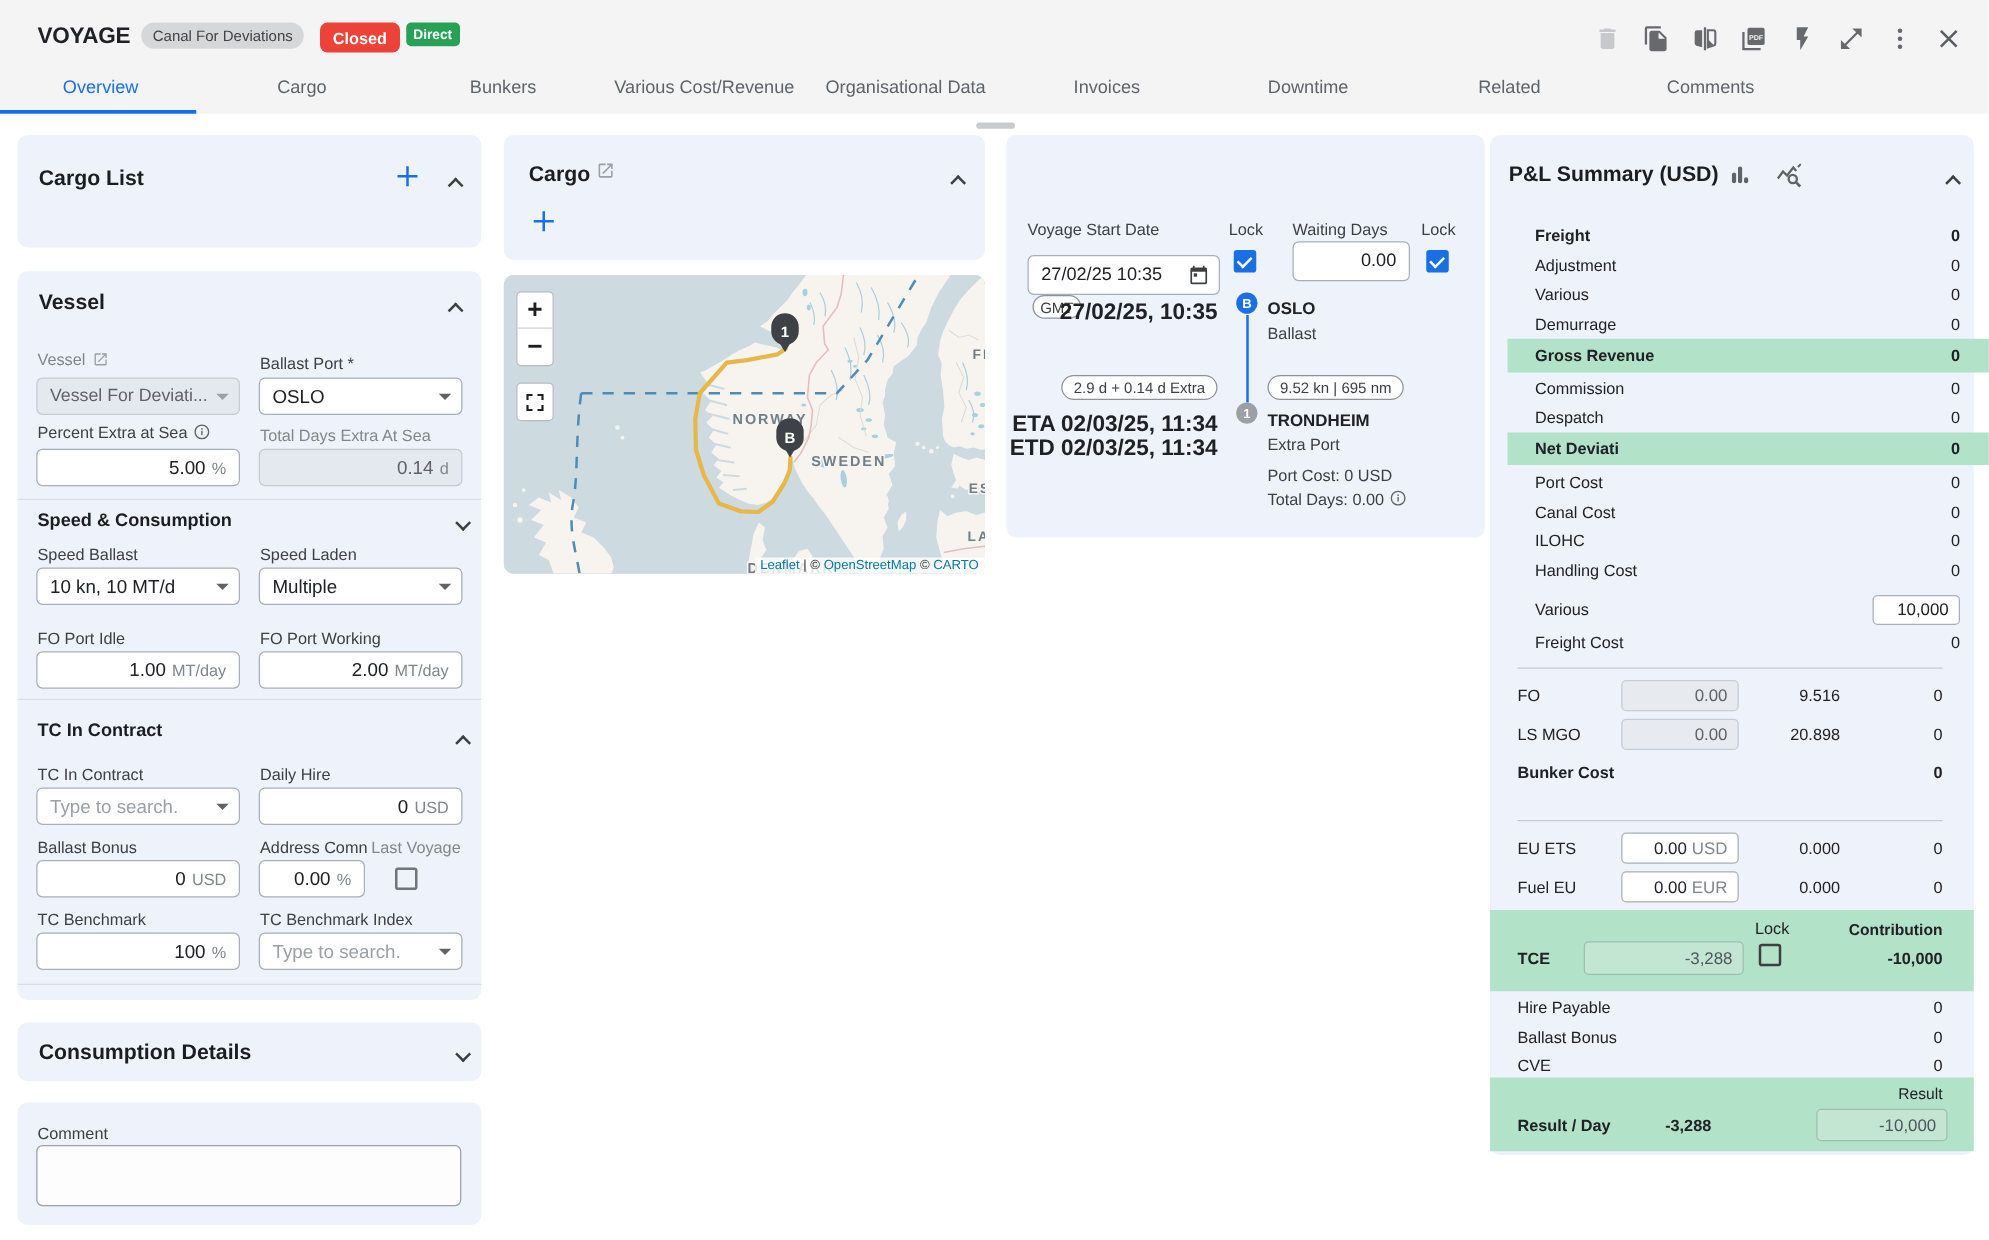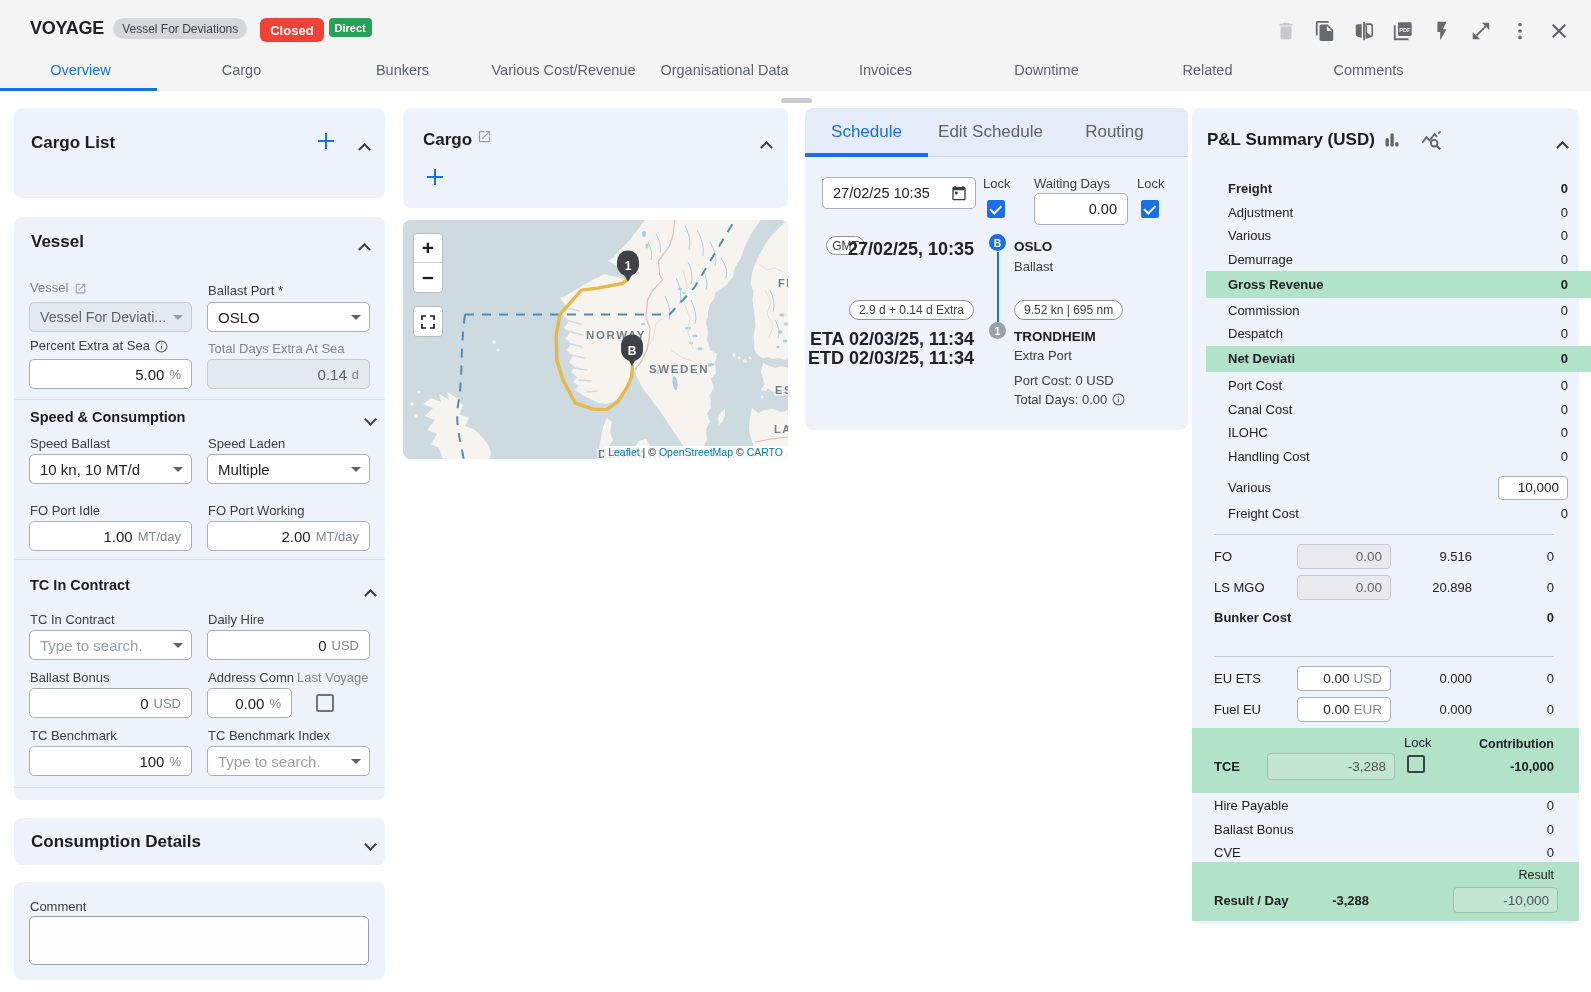--- a/index.html
+++ b/index.html
@@ -91,21 +91,21 @@
   .pnl-input.disabled { background:#e7ebf0; border-color:#c5cad3; color:#5f6368; }
   .pnl-input .unit { color:#80868b; margin-left:4px; }
   .pnl-input.green-disabled { background:#c3e6d2; border-color:#9fbfae; color:#50555b; }
 </style>
 </head>
 <body>
 
 <div class="app-header">
   <div class="title-row">
     <span class="app-title">VOYAGE</span>
-    <span class="chip chip-gray">Vessel For Deviations</span>
+    <span class="chip chip-gray">Canal For Deviations</span>
     <span class="chip chip-red">Closed</span>
     <span class="chip chip-green">Direct</span>
   </div>
 
   <div class="header-actions">
     <span class="icon-btn">
       <svg width="22" height="22" viewBox="0 0 24 24" fill="#c7c8cb">
           <path d="M6 19c0 1.1.9 2 2 2h8c1.1 0 2-.9 2-2V7H6v12zM19 4h-3.5l-1-1h-5l-1 1H5v2h14V4z"></path>
         </svg>
     </span>
@@ -444,29 +444,23 @@
         <path d="M21 15v6h-6"></path>
         <path d="M9 21H3v-6"></path>
       </svg>
   </div>
   <div class="map-attrib">
     <a>Leaflet</a><span> | © </span><a>OpenStreetMap</a><span> © </span><a>CARTO</a>
   </div>
 </div>
 
 <div class="card" style="left:805px; top:108px; width:383px; height:322px;">
-  <div class="sched-tabbar">
-    <div class="sched-tab active" style="width:123px;">Schedule</div>
-    <div class="sched-tab" style="width:125px;">Edit Schedule</div>
-    <div class="sched-tab" style="width:123px;">Routing</div>
-    <div class="sched-underline"></div>
-  </div>
 
   <span class="lbl field-label" style="left:17px; top:69px;">Voyage Start Date</span>
-  <div class="abs tinput" style="left:17px; top:69px; width:154px; height:32px; justify-content:space-between; padding:0 8px 0 10px; font-size:14.5px;">
+  <div class="abs tinput" style="left:17px; top:96px; width:154px; height:32px; justify-content:space-between; padding:0 8px 0 10px; font-size:14.5px;">
     <span>27/02/25 10:35</span>
     <svg width="16" height="16" viewBox="0 0 24 24" fill="#3c4043">
         <path d="M20 3h-1V1h-2v2H7V1H5v2H4c-1.1 0-2 .9-2 2v16c0 1.1.9 2 2 2h16c1.1 0 2-.9 2-2V5c0-1.1-.9-2-2-2zm0 18H4V8h16v13z"></path>
         <rect x="6" y="10" width="4" height="4"></rect>
       </svg>
   </div>
   <span class="lbl field-label" style="left:178px; top:69px;">Lock</span>
   <span class="abs checkbox checked" style="left:182px; top:92px;"></span>
   <span class="lbl field-label" style="left:229px; top:69px;">Waiting Days</span>
   <div class="abs tinput" style="left:229px; top:85px; width:94px; height:32px; font-size:14.5px;">

